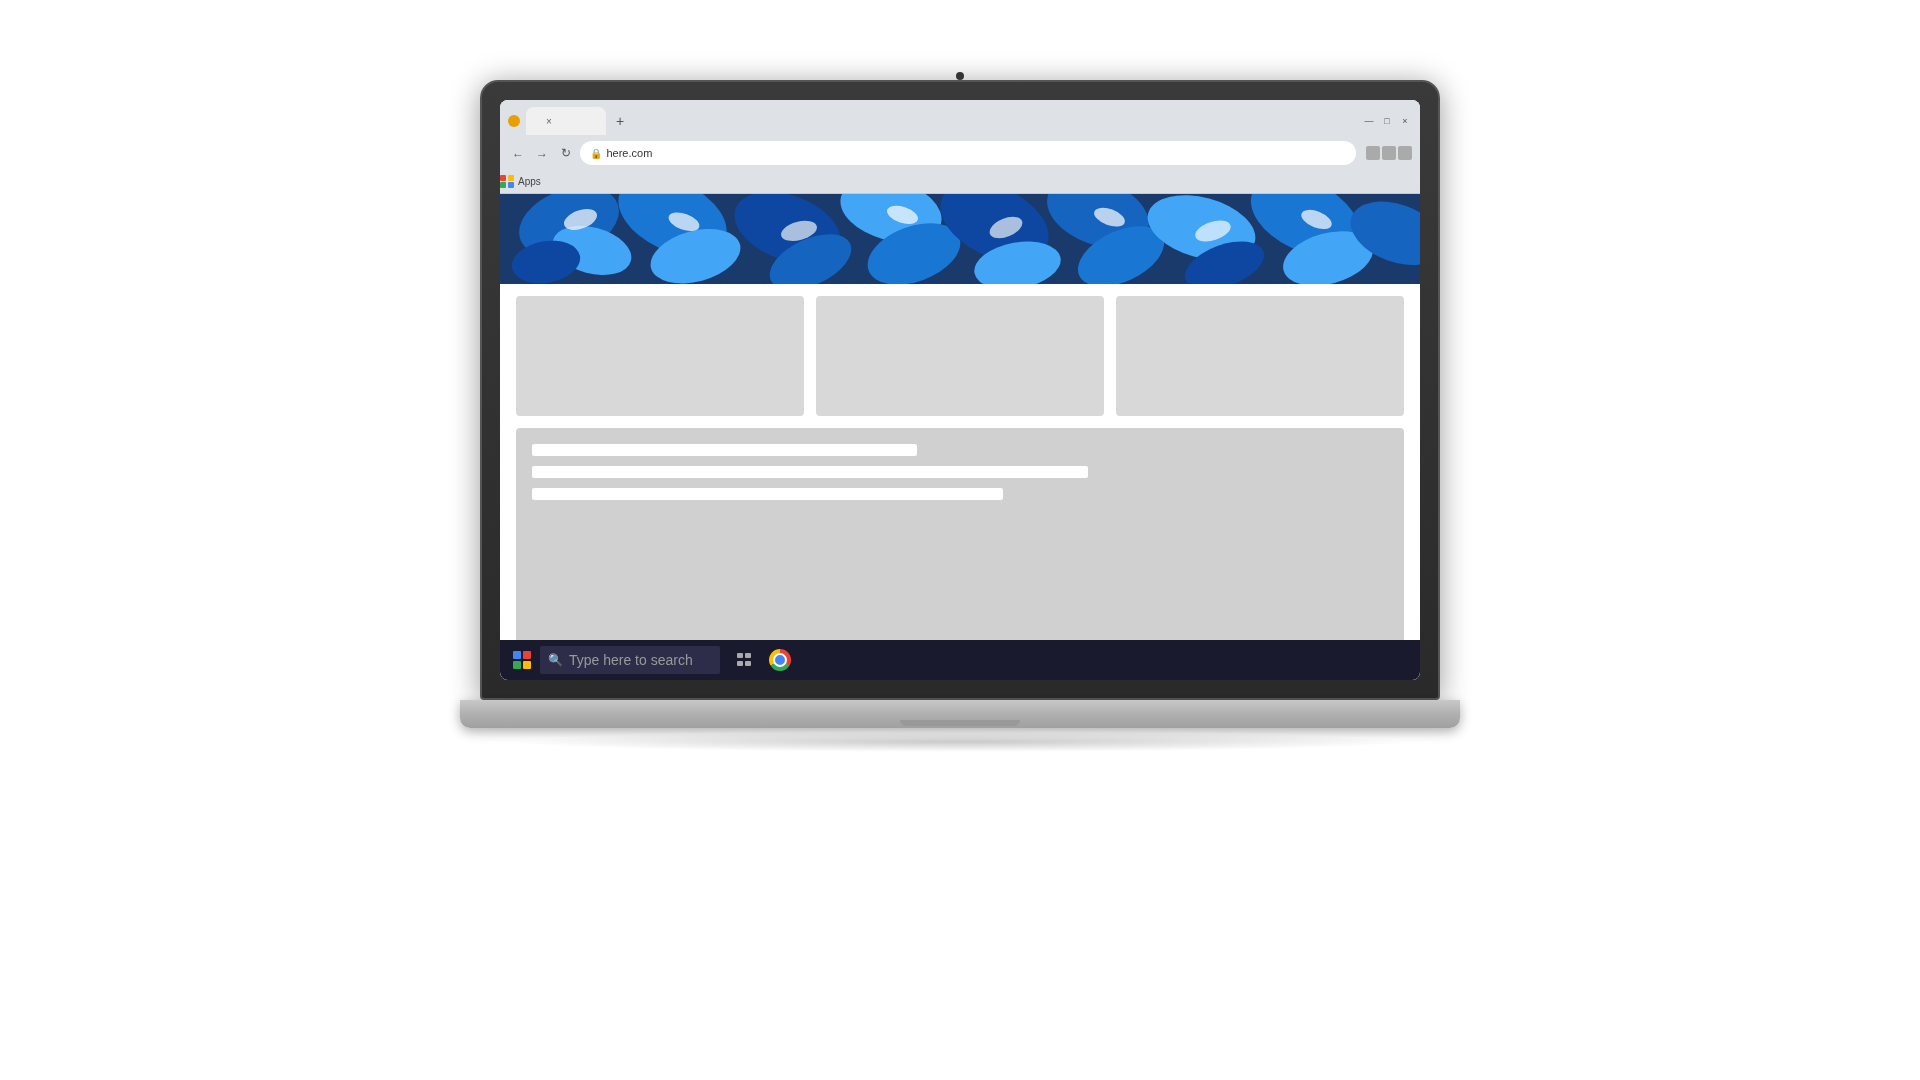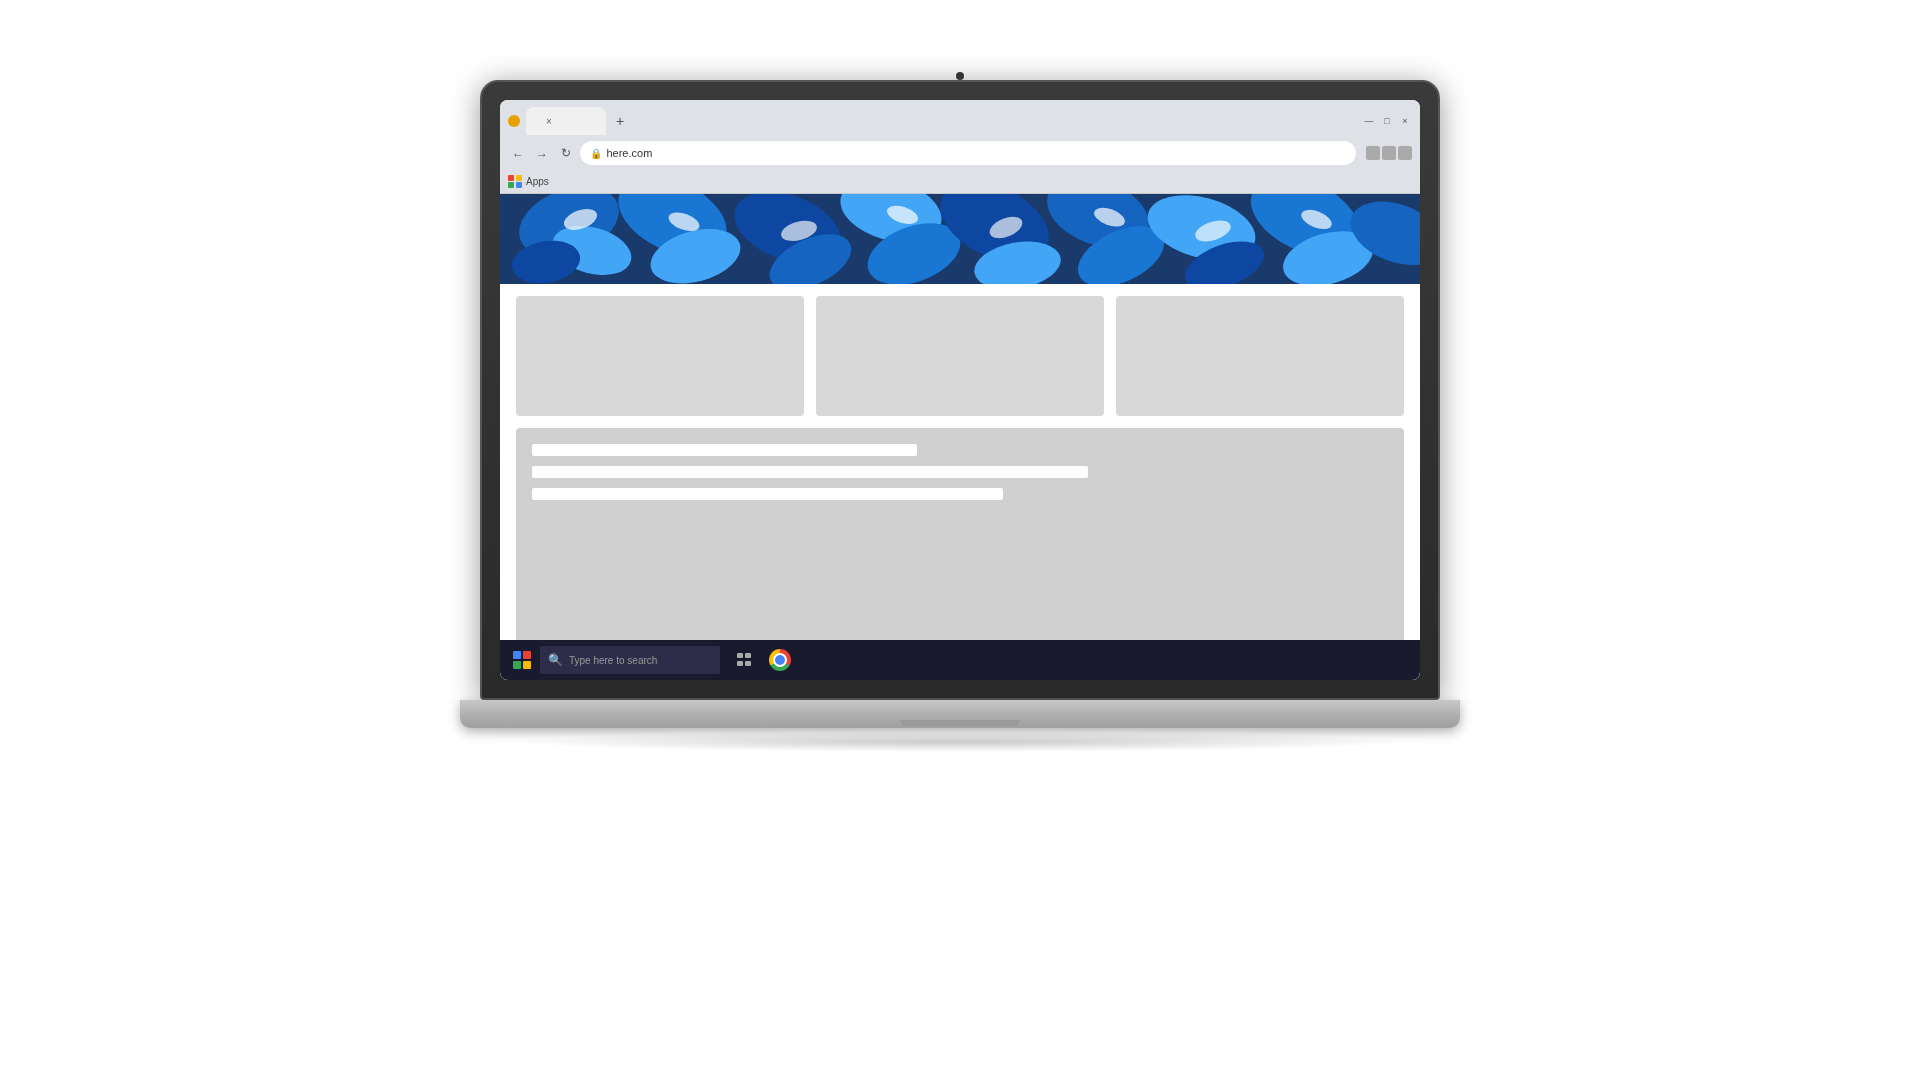--- a/index.html
+++ b/index.html
@@ -181,21 +181,21 @@
     .menu-dot {
       width: 14px;
       height: 14px;
       background: #aaa;
       border-radius: 2px;
     }
 
     .bookmarks-bar {
       display: flex;
       align-items: center;
-      padding: 2px 8px;
+      padding: 2px 0;
       height: 24px;
       background: #dee1e6;
       border-bottom: 1px solid #c8c8c8;
       font-size: 10px;
       color: #444;
       gap: 4px;
     }
 
     .apps-icon {
       display: grid;
@@ -318,21 +318,21 @@
       gap: 6px;
       min-width: 180px;
     }
 
     .search-icon-tb {
       color: #888;
       font-size: 12px;
     }
 
     .search-text {
-      font-size: 10px;
+      font-size: 14px;
       color: #999;
     }
 
     .taskbar-icons {
       display: flex;
       align-items: center;
       margin-left: 8px;
       gap: 4px;
     }
 

